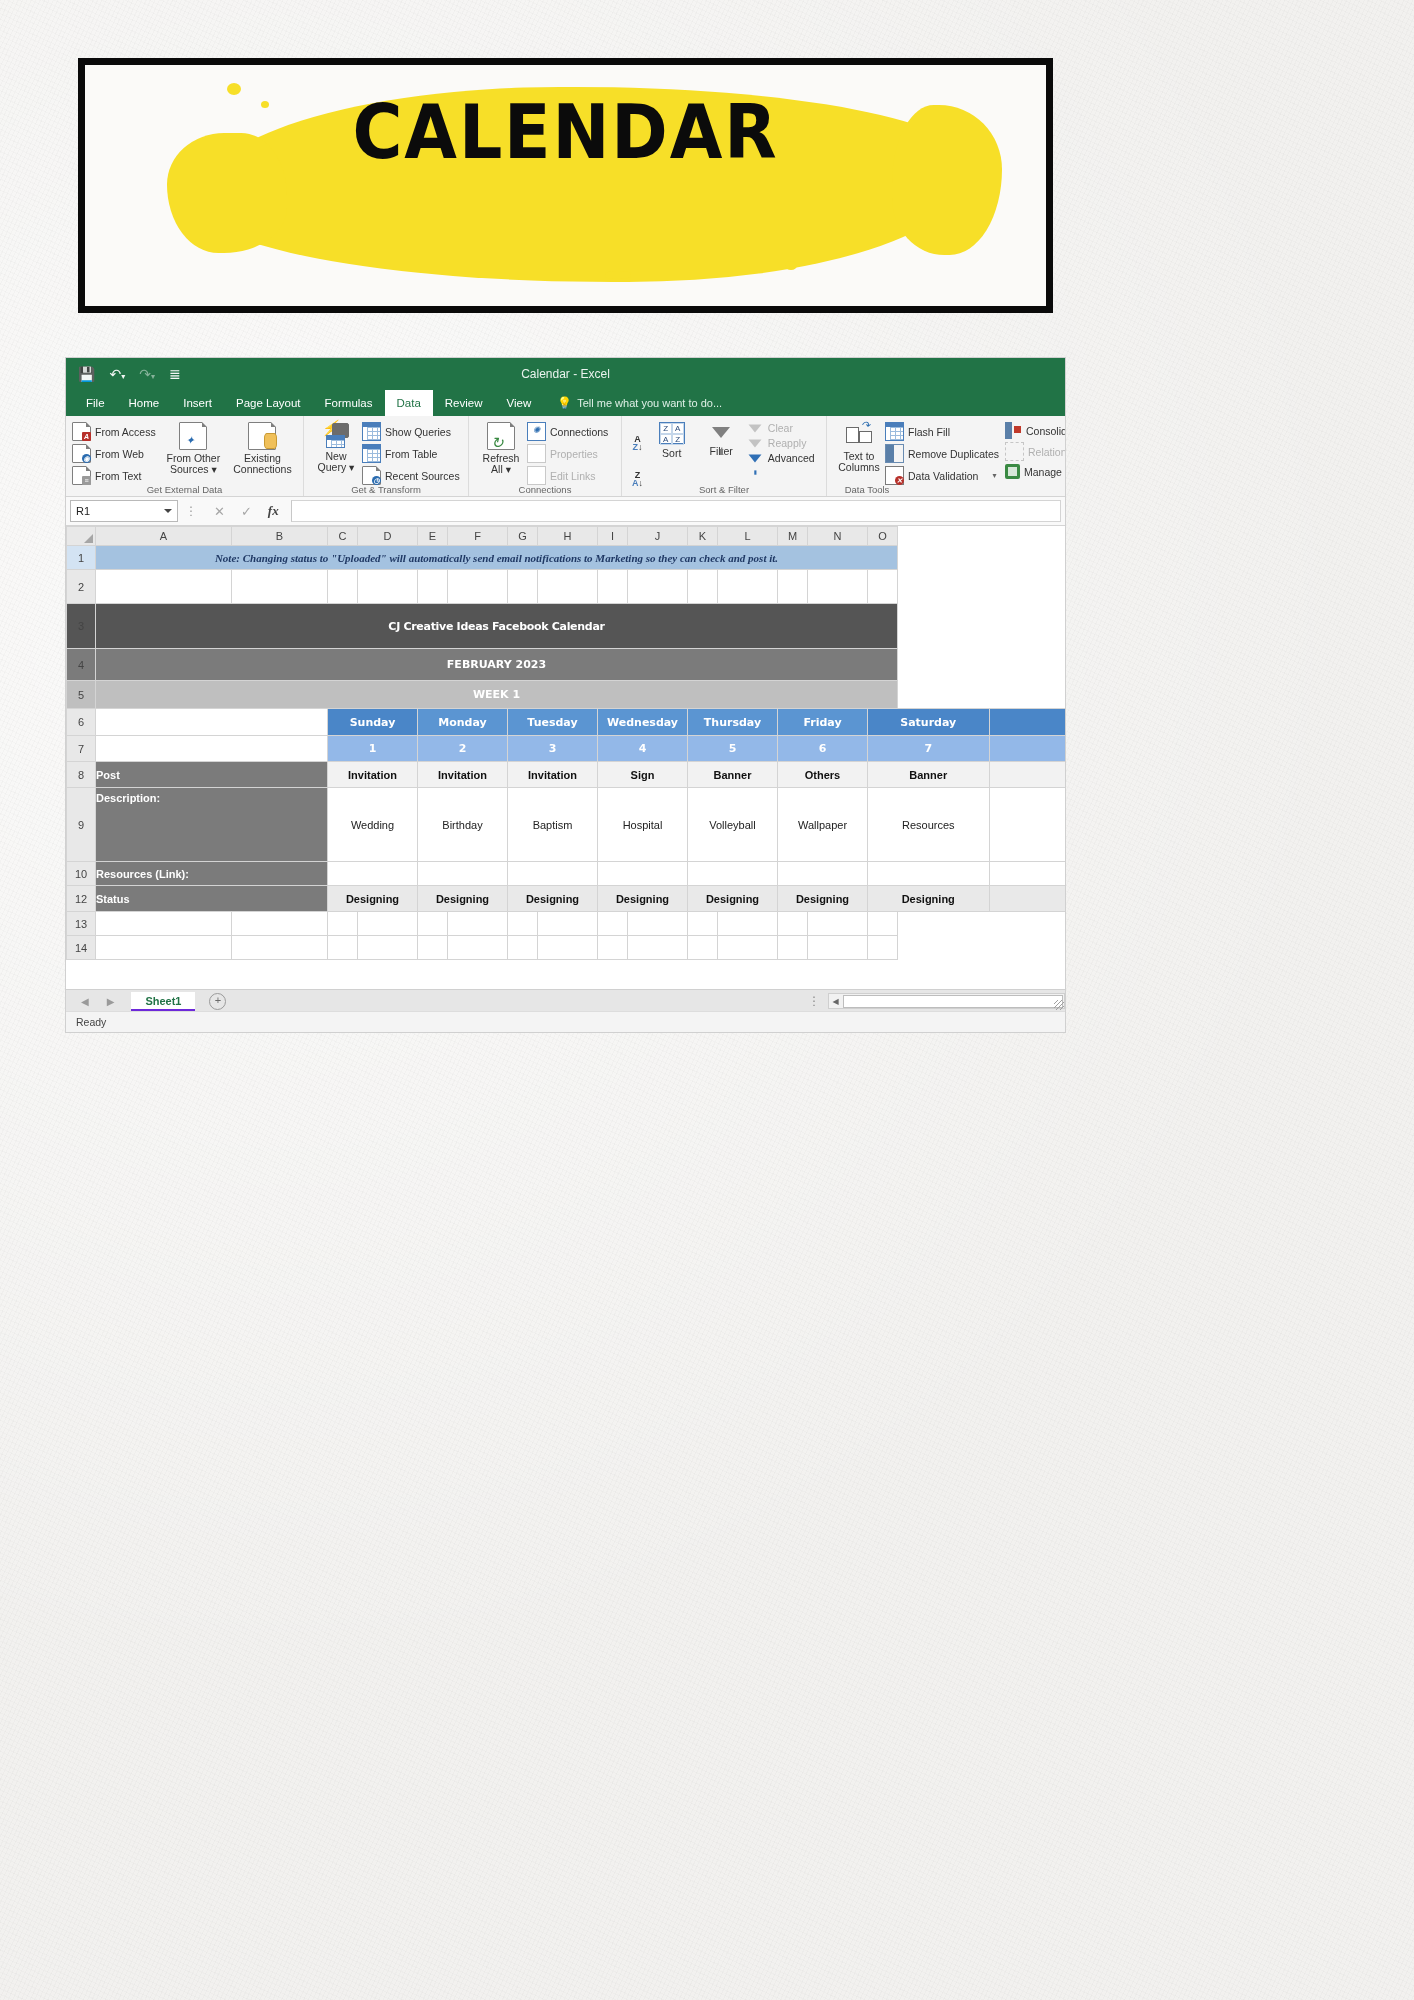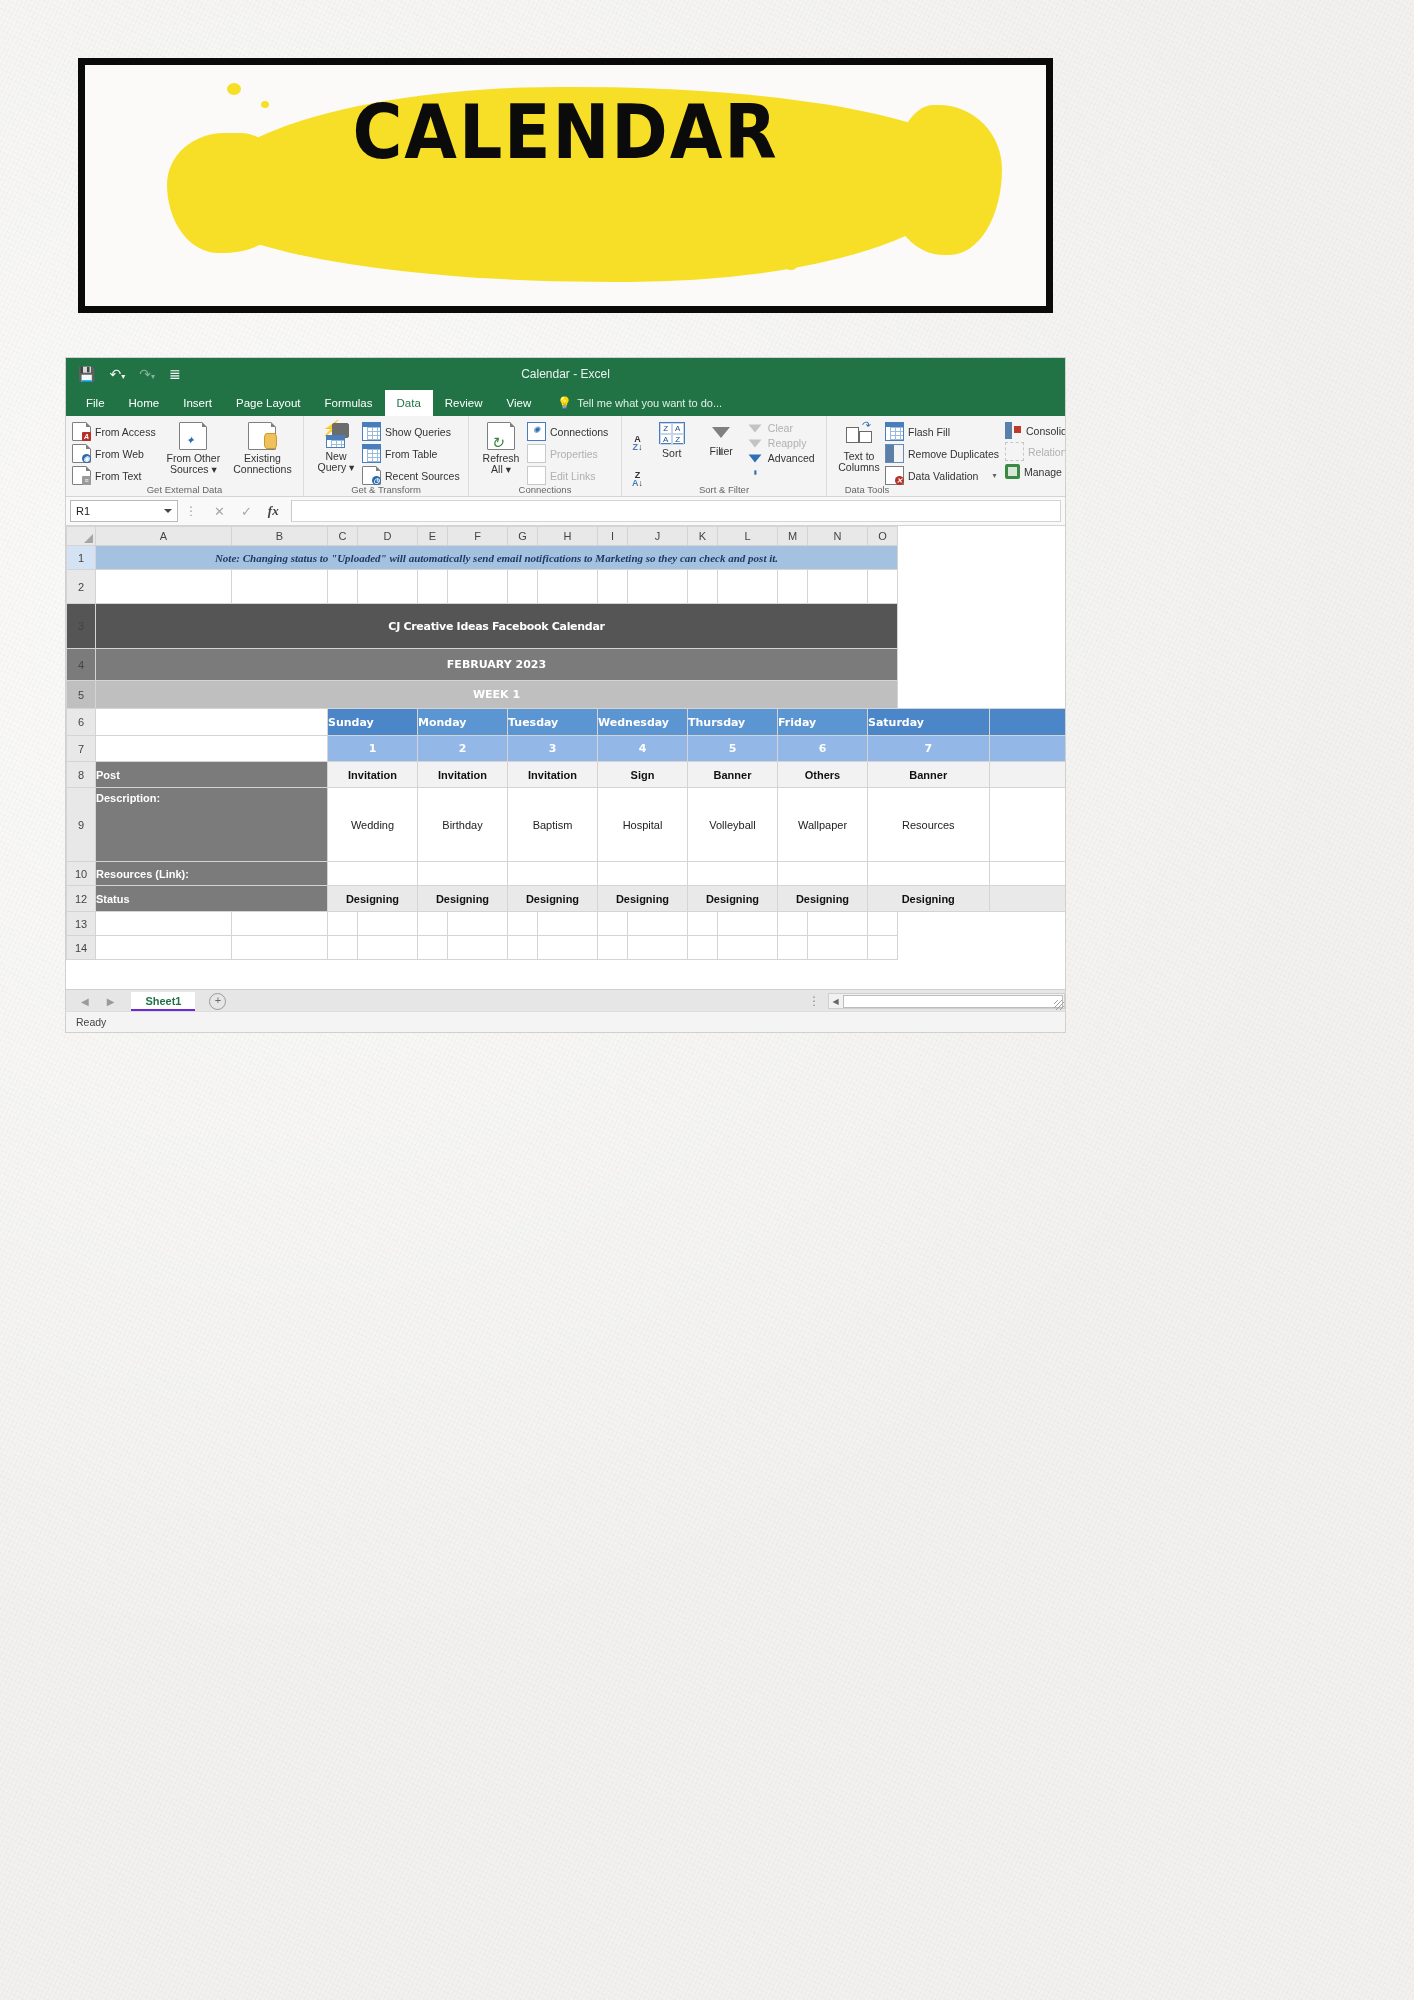--- a/index.html
+++ b/index.html
@@ -162,21 +162,21 @@
   }
   .titlebar-row td{background:#555555;}
   .bigtitle{
     color:#fff;font-weight:bold;font-size:25px;text-align:center;
     font-family:"DejaVu Sans", sans-serif;letter-spacing:-0.3px;
   }
   .monthrow td{background:#7b7b7b;}
   .month{color:#fff;font-weight:bold;font-size:17px;text-align:center;font-family:"DejaVu Sans",sans-serif;}
   .weekrow td{background:#bfbfbf;}
   .week{color:#fff;font-weight:bold;font-size:13px;text-align:center;font-family:"DejaVu Sans",sans-serif;}
-  .dayname{background:#4a86c8;color:#fff;font-weight:bold;font-size:15px;font-family:"DejaVu Sans",sans-serif;}
+  .dayname{background:#4a86c8;color:#fff;font-weight:bold;font-size:15px;text-align:center;font-family:"DejaVu Sans",sans-serif;}
   .dayname.alt{background:#5b95d2;}
   .daynum{background:#93b8e8;color:#fff;font-weight:bold;font-size:15px;text-align:center;font-family:"DejaVu Sans",sans-serif;}
   .lblcell{background:#7b7b7b;color:#fff;font-weight:bold;font-size:12px;text-align:left;padding-left:5px;}
   .postcell{background:#f2f2f2;color:#111;font-weight:bold;font-size:13px;text-align:center;}
   .desccell{background:#fff;color:#222;font-size:13.5px;text-align:center;}
   .statuscell{background:#e9e9e9;color:#111;font-weight:bold;font-size:14px;text-align:center;}
   .blank{background:#fff;}
 
   
   .tabstrip{

